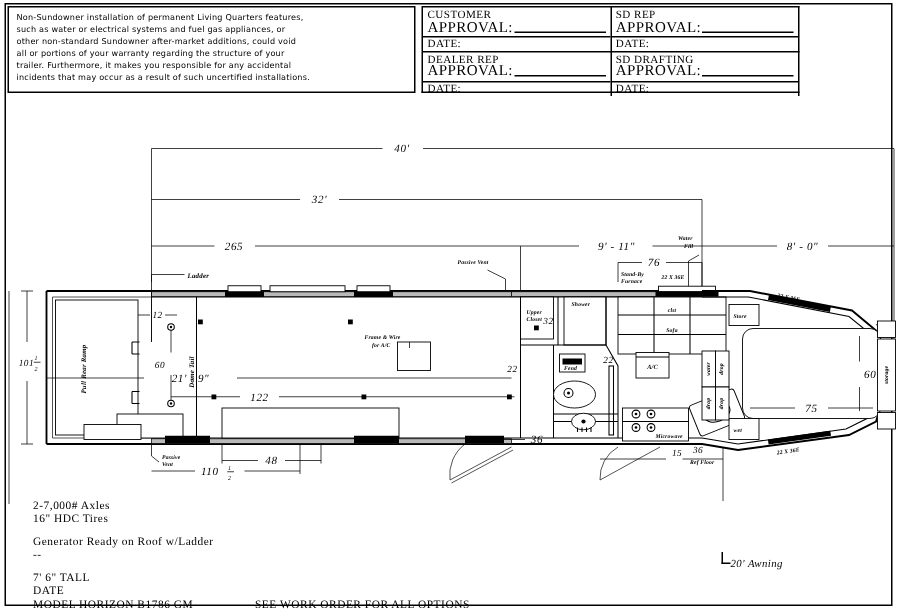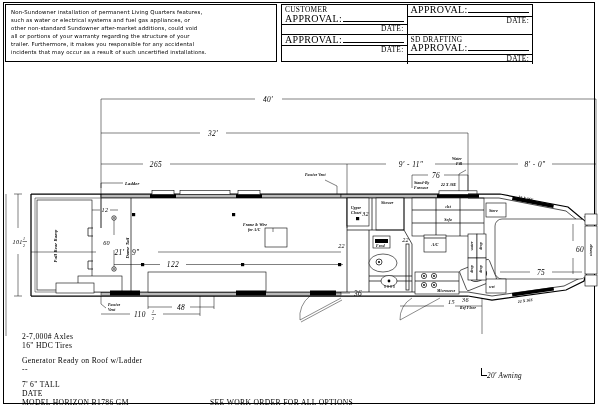--- a/index.html
+++ b/index.html
@@ -35,35 +35,35 @@
     box-sizing:border-box;position:relative;padding:1px 3px 0 3px;
   }
   .aptitle{font-size:7.4px;line-height:8.6px;letter-spacing:.3px;white-space:nowrap;}
   .apline{
     font-size:10px;line-height:8.6px;letter-spacing:.3px;
     display:flex;align-items:flex-end;white-space:nowrap;
   }
   .apline .rule{flex:1;border-bottom:1px solid #000;margin:0 0 1.5px 1px;height:1px;}
   .apdate{
     font-size:7.4px;line-height:8.6px;letter-spacing:.3px;
-    border-top:1px solid #000;margin:1px -3px 0 -3px;padding:0 3px;text-align:right;
+    border-top:1px solid #000;margin:1px -3px 0 -3px;padding:0 3px;
   }
 
   
   .canvas{position:absolute;left:0;top:76px;width:484px;height:260px;}
   .canvas svg{display:block;}
 
   
   .notes{position:absolute;left:22px;top:332px;width:360px;}
   .notes div{
     font-family:"Liberation Serif", serif;
     font-size:7.6px;line-height:9.4px;letter-spacing:.35px;white-space:nowrap;
   }
   .notes .gap{height:5px;line-height:5px;}
-  .notes .row{display:flex;gap:40px;}
+  .notes .row{display:flex;}
   .notes .row .a{width:148px;}
 
   .awning{
     position:absolute;left:487px;top:372px;
     font-family:"Liberation Serif", serif;font-size:7.2px;font-style:italic;
     letter-spacing:.3px;white-space:nowrap;
   }
   .awning .lead{
     position:absolute;left:-6px;top:-4px;width:5px;height:7px;
     border-left:1px solid #000;border-bottom:1px solid #000;
@@ -90,28 +90,30 @@
     <div class="apcell">
       <div class="aptitle">CUSTOMER</div>
       <div class="apline">
         <span>APPROVAL:</span>
         <span class="rule"></span>
       </div>
       <div class="apdate">DATE:</div>
     </div>
 
     <div class="apcell">
+      <div class="aptitle">SD  REP</div>
       <div class="apline">
         <span>APPROVAL:</span>
         <span class="rule"></span>
       </div>
       <div class="apdate">DATE:</div>
     </div>
 
     <div class="apcell">
+      <div class="aptitle">DEALER  REP</div>
       <div class="apline">
         <span>APPROVAL:</span>
         <span class="rule"></span>
       </div>
       <div class="apdate">DATE:</div>
     </div>
 
     <div class="apcell">
       <div class="aptitle">SD  DRAFTING</div>
       <div class="apline">

